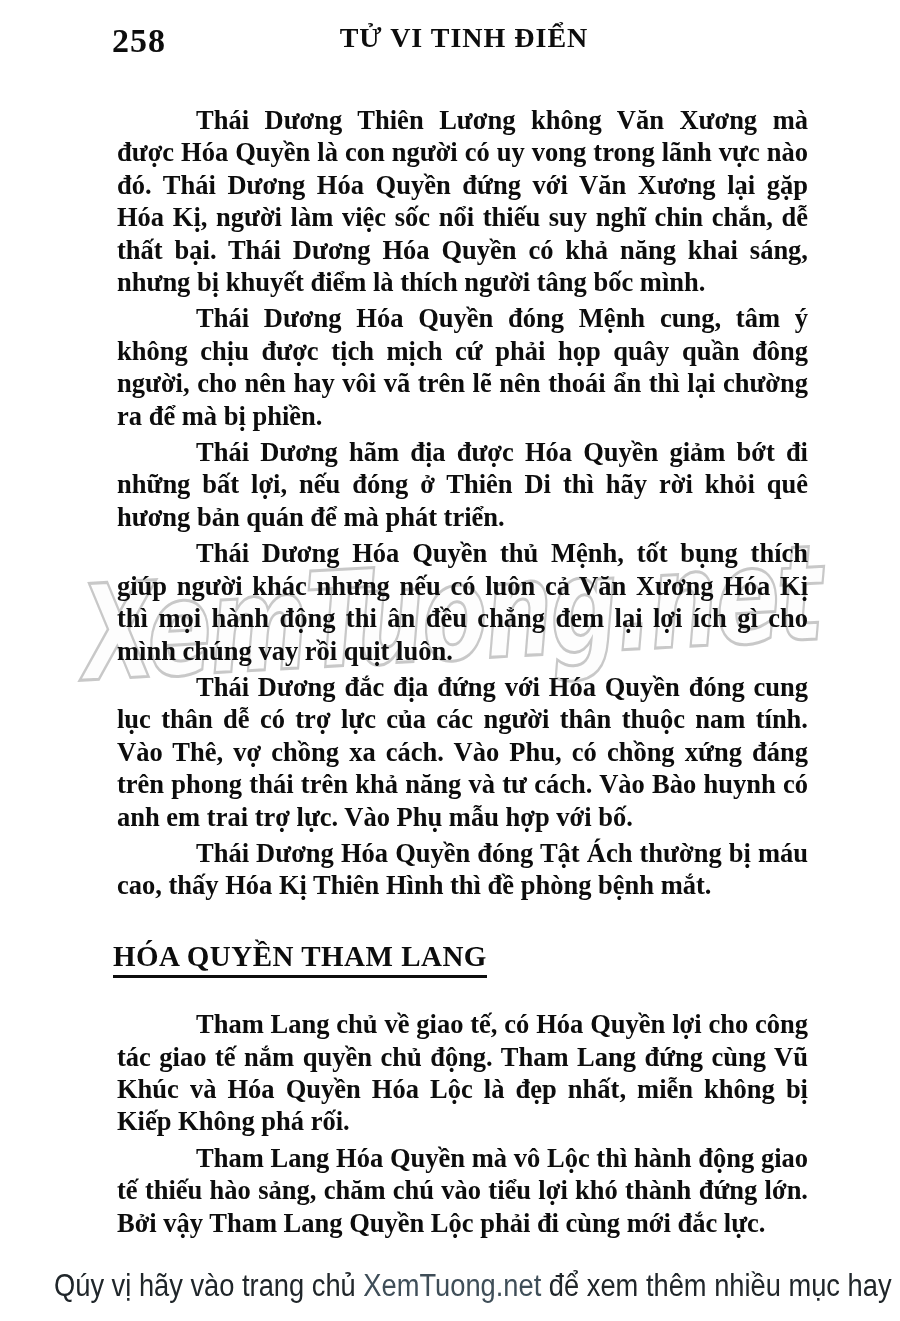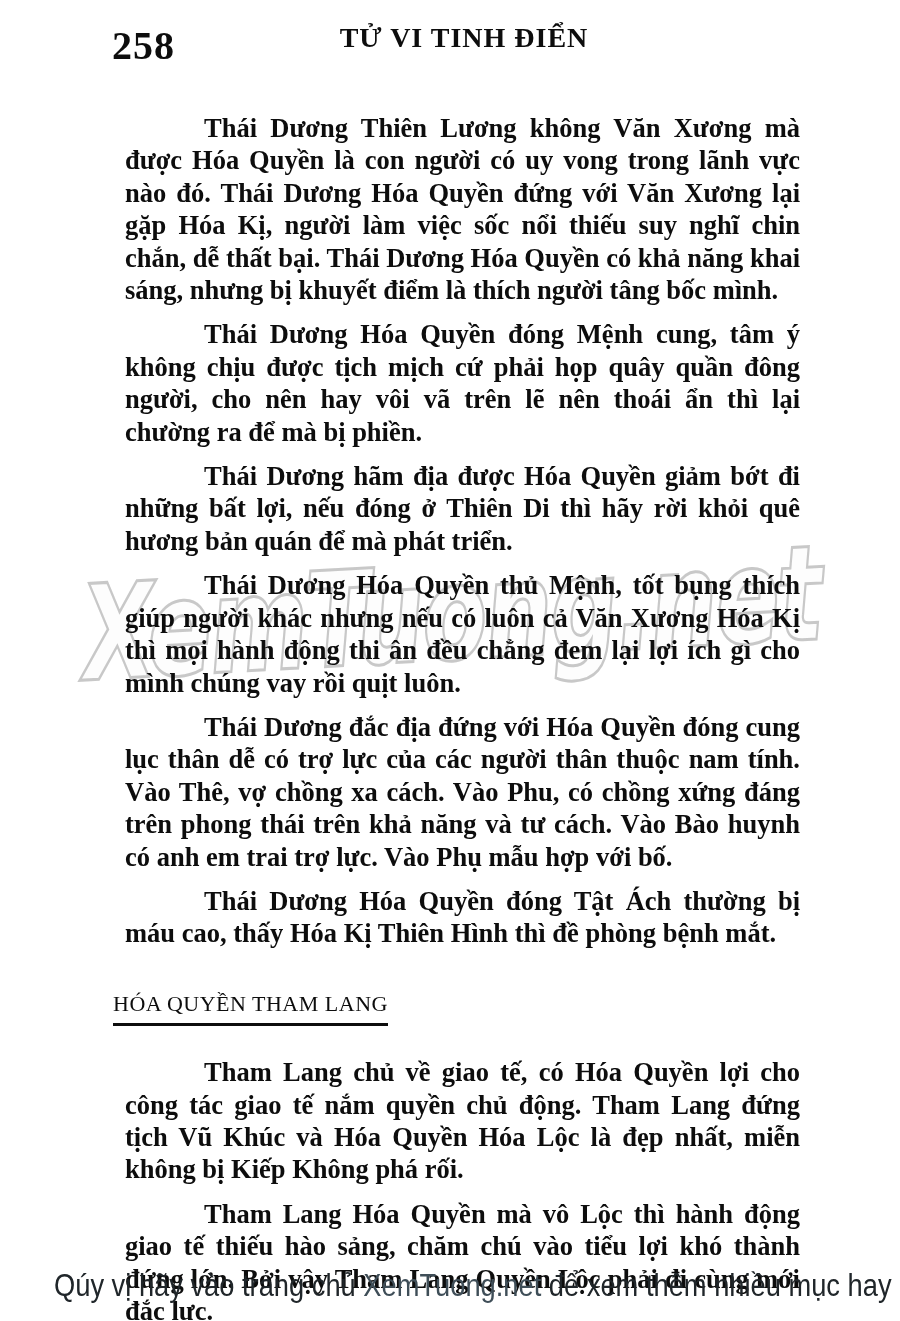--- a/index.html
+++ b/index.html
@@ -16,21 +16,21 @@
     overflow: hidden;
     font-family: "Liberation Serif", serif;
     color: #0d0d0d;
   }
 
   
   .page-number {
     position: absolute;
     top: 22px;
     left: 112px;
-    font-size: 40px;
+    font-size: 34px;
     font-weight: 700;
     letter-spacing: 1px;
   }
   .running-title {
     position: absolute;
     top: 22px;
     left: 14px;
     width: 100%;
     text-align: center;
     font-size: 28px;
@@ -66,27 +66,27 @@
     z-index: 1;
     top: 100px;
     left: 113px;
     width: 699px;
     font-size: 26.5px;
     font-weight: 700;
     line-height: 32.4px;
     text-align: justify;
   }
   .body-text p {
-    margin: 12px;
+    margin: 4px;
     text-indent: 79px;
   }
   .section-heading {
     margin: 38px 0 30px 0;
-    font-size: 22px;
-    font-weight: 400;
+    font-size: 29px;
+    font-weight: 700;
     letter-spacing: 0.5px;
     text-indent: 0;
   }
   .section-heading span {
     display: inline-block;
     border-bottom: 3px solid #0d0d0d;
     padding-bottom: 3px;
   }
 
   
@@ -127,21 +127,21 @@
     <p>Thái Dương Hóa Quyền đóng Mệnh cung, tâm ý không chịu được tịch mịch cứ phải họp quây quần đông người, cho nên hay vôi vã trên lẽ nên thoái ẩn thì lại chường ra để mà bị phiền.</p>
     <p>Thái Dương hãm địa được Hóa Quyền giảm bớt đi những bất lợi, nếu đóng ở Thiên Di thì hãy rời khỏi quê hương bản quán để mà phát triển.</p>
     <p>Thái Dương Hóa Quyền thủ Mệnh, tốt bụng thích giúp người khác nhưng nếu có luôn cả Văn Xương Hóa Kị thì mọi hành động thi ân đều chẳng đem lại lợi ích gì cho mình chúng vay rồi quịt luôn.</p>
     <p>Thái Dương đắc địa đứng với Hóa Quyền đóng cung lục thân dễ có trợ lực của các người thân thuộc nam tính. Vào Thê, vợ chồng xa cách. Vào Phu, có chồng xứng đáng trên phong thái trên khả năng và tư cách. Vào Bào huynh có anh em trai trợ lực. Vào Phụ mẫu hợp với bố.</p>
     <p>Thái Dương Hóa Quyền đóng Tật Ách thường bị máu cao, thấy Hóa Kị Thiên Hình thì đề phòng bệnh mắt.</p>
 
     <h2 class="section-heading">
       <span>HÓA QUYỀN THAM LANG</span>
     </h2>
 
-    <p>Tham Lang chủ về giao tế, có Hóa Quyền lợi cho công tác giao tế nắm quyền chủ động. Tham Lang đứng tịch Vũ Khúc và Hóa Quyền Hóa Lộc là đẹp nhất, miễn không bị Kiếp Không phá rối.</p>
+    <p>Tham Lang chủ về giao tế, có Hóa Quyền lợi cho công tác giao tế nắm quyền chủ động. Tham Lang đứng cùng Vũ Khúc và Hóa Quyền Hóa Lộc là đẹp nhất, miễn không bị Kiếp Không phá rối.</p>
     <p>Tham Lang Hóa Quyền mà vô Lộc thì hành động giao tế thiếu hào sảng, chăm chú vào tiểu lợi khó thành đứng lớn. Bởi vậy Tham Lang Quyền Lộc phải đi cùng mới đắc lực.</p>
   </div>
 
   <div class="footer">
     <span>Qúy vị hãy vào trang chủ </span><a>XemTuong.net</a><span> để xem thêm nhiều mục hay khác</span>
   </div>
 
 </div>
 
 </body></html>

